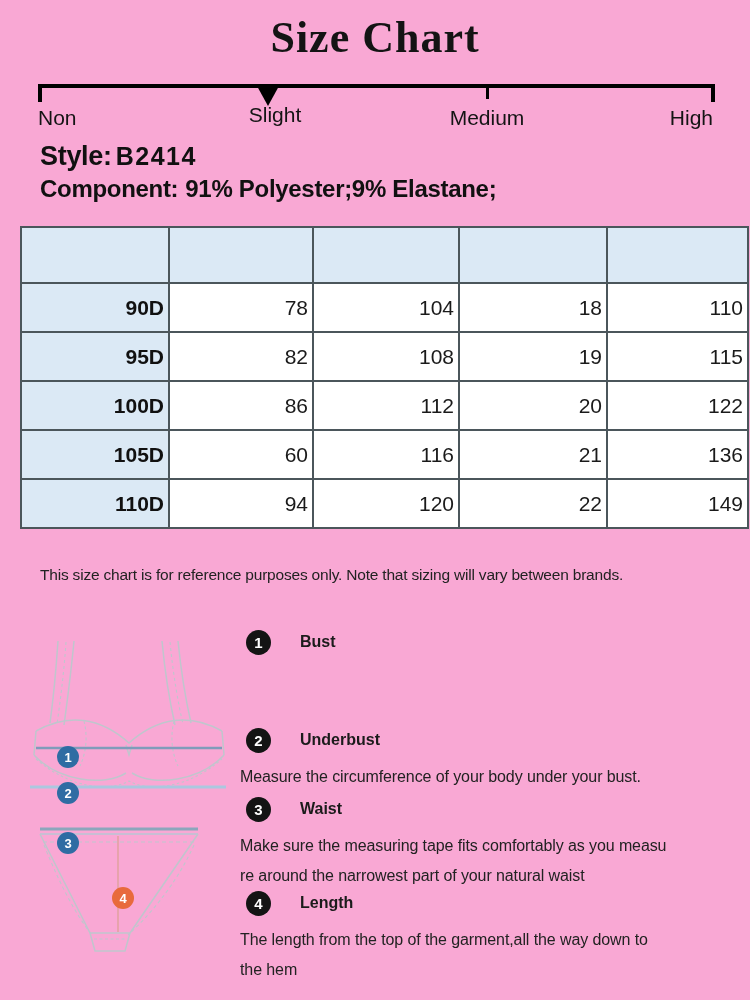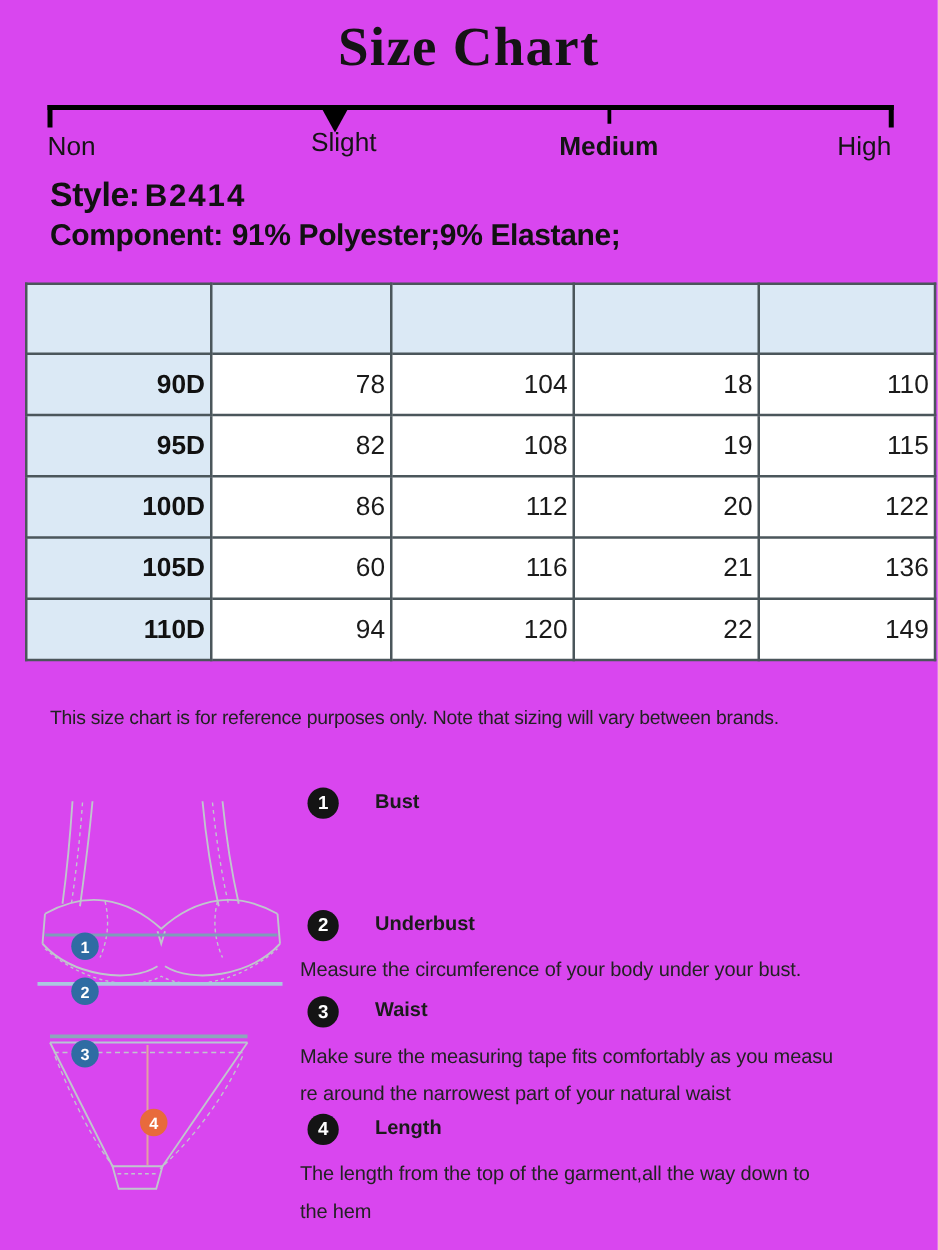--- a/index.html
+++ b/index.html
@@ -1,36 +1,36 @@
 <!DOCTYPE html>
 <html><head>
 <meta charset="utf-8">
 <style>
   html,body{margin:0;padding:0;}
   body{background:#fff;}
-  #app{position:relative;width:750px;height:1000px;background:#d946ef;overflow:hidden;
+  #app{position:relative;width:750px;height:1000px;background:#f9a8d4;overflow:hidden;
        font-family:"Liberation Sans",sans-serif;color:#111;}
 
   
   .page-title{position:absolute;top:12px;left:0;width:100%;text-align:center;
     font-family:"Liberation Serif","DejaVu Serif",serif;font-size:44px;font-weight:600;
     letter-spacing:1px;color:#141414;}
 
   
   .scale-line{position:absolute;left:38px;top:84px;width:677px;height:4px;background:#000;}
   .tick{position:absolute;background:#000;}
   .tick-left{left:38px;top:84px;width:4px;height:18px;}
   .tick-right{left:711px;top:84px;width:4px;height:18px;}
   .tick-medium{left:486px;top:84px;width:3px;height:15px;}
   .scale-triangle{position:absolute;left:257px;top:86px;width:0;height:0;
     border-left:11px solid transparent;border-right:11px solid transparent;border-top:20px solid #000;}
   .scale-label{position:absolute;top:106px;font-size:21px;color:#141414;white-space:nowrap;}
   .lbl-non{left:38px;}
   .lbl-slight{left:275px;transform:translateX(-50%);top:103px;}
-  .lbl-medium{left:487px;transform:translateX(-50%);font-weight:bold;}
+  .lbl-medium{left:487px;transform:translateX(-50%);}
   .lbl-high{right:37px;}
 
   
   .style-line{position:absolute;left:40px;top:141px;font-size:27px;font-weight:700;
     letter-spacing:-0.3px;white-space:nowrap;}
   .style-line .value{font-size:25px;letter-spacing:1.5px;margin-left:4px;}
   .component-line{position:absolute;left:40px;top:175px;font-size:24px;font-weight:700;
     letter-spacing:-0.3px;white-space:nowrap;}
   .component-line .value{margin-left:7px;}
 

